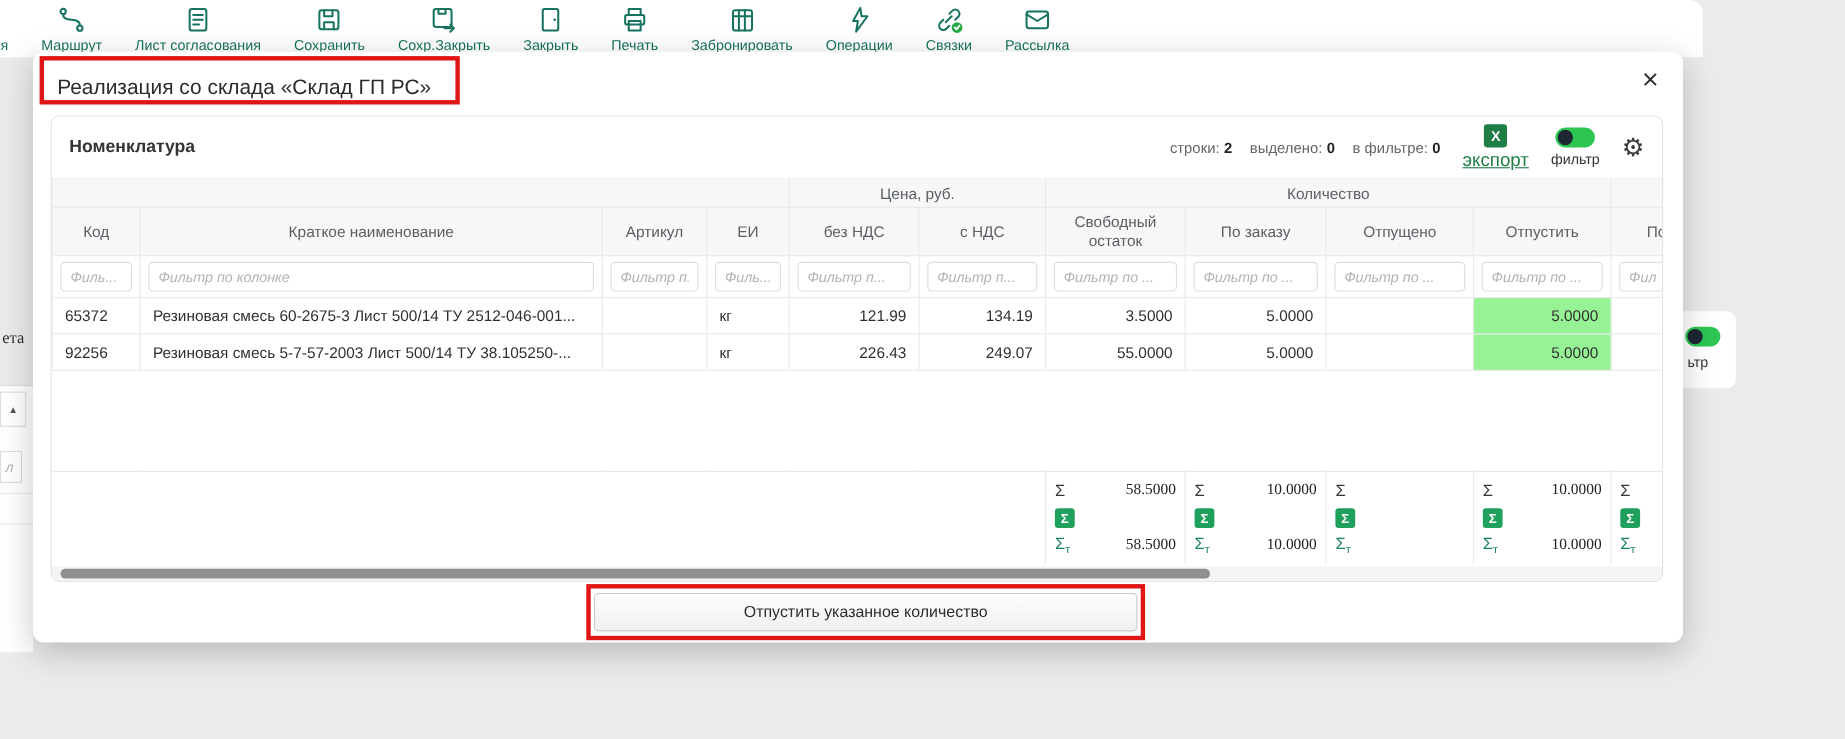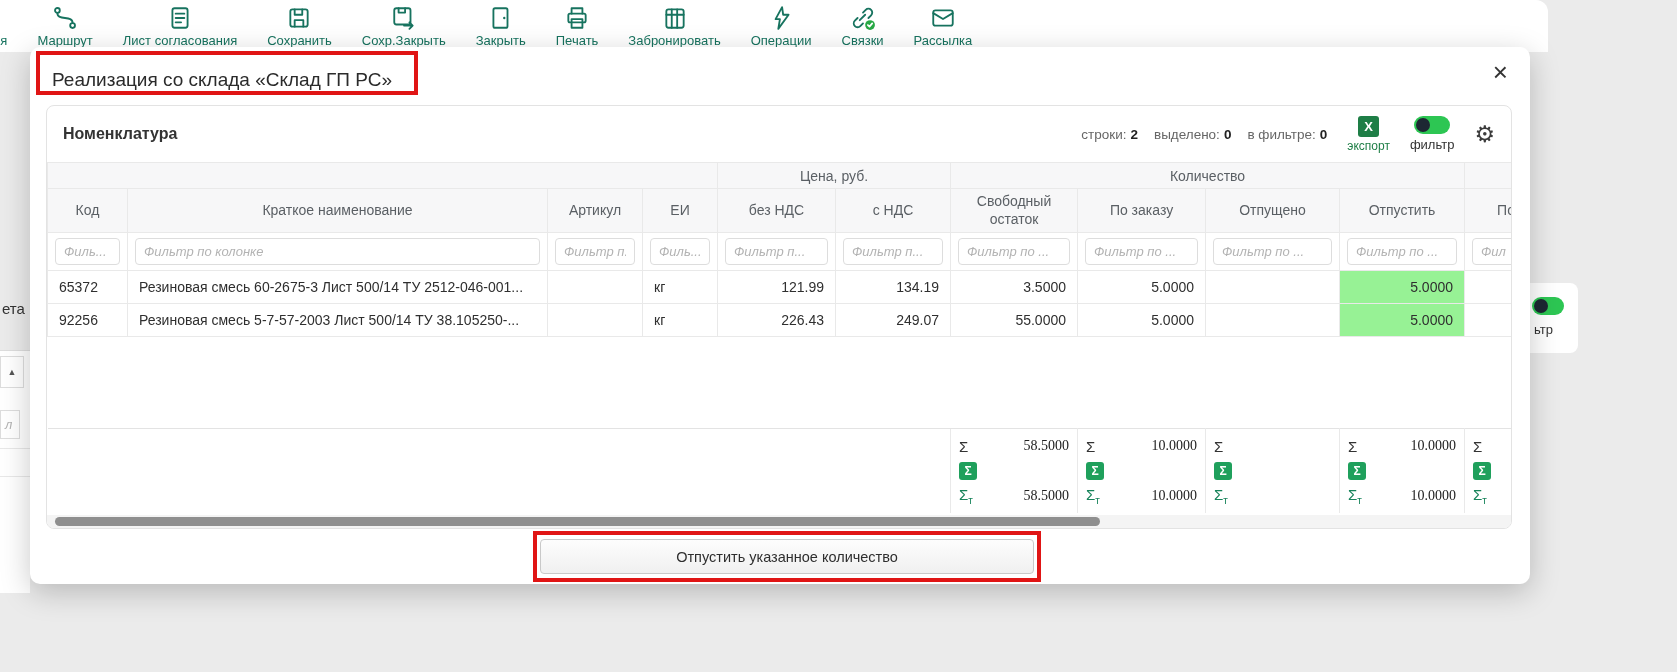--- a/index.html
+++ b/index.html
@@ -11,21 +11,21 @@
     display:flex; align-items:flex-start; padding-top:5px; gap:30px; border-top-right-radius:12px; z-index:2; }
   .tb-item { display:flex; flex-direction:column; align-items:center; gap:2px;
     color:#17735f; font-size:13px; white-space:nowrap; cursor:pointer; }
   .tb-item:first-child { margin-left:-30px; }
   .tb-ico { width:26px; height:26px; stroke:#17735f; fill:none; stroke-width:1.7;
     stroke-linecap:round; stroke-linejoin:round; }
 
   
   .frag-strip { position:absolute; left:0; top:350px; width:30px; height:243px; background:#fff; z-index:1; border-top:1px solid #ddd; }
   .frag-line { position:absolute; left:0; width:30px; height:1px; background:#e8e8e8; z-index:1; }
-  .frag-eta { position:absolute; left:2px; top:300px; font-size:15px; color:#333; z-index:1; }
+  .frag-eta { position:absolute; left:2px; top:300px; font-size:15px; color:#333; z-index:1;font-family:Liberation Serif, serif; }
   .frag-collapse { position:absolute; left:0; top:356px; width:24px; height:32px; background:#fff;
     border:1px solid #ddd; z-index:1; display:flex; align-items:center; justify-content:center;
     font-size:9px; color:#555; cursor:pointer; }
   .frag-input { position:absolute; left:0; top:410px; width:20px; height:29px; background:#fff;
     border:1px solid #ddd; z-index:1; font-style:italic; color:#b3b3b3; font-size:13px;
     display:flex; align-items:center; padding-left:4px; }
   .frag-right-panel { position:absolute; left:1528px; top:283px; width:50px; height:70px; background:#fff; z-index:1; border-radius:0 8px 8px 0; }
   .frag-toggle { position:absolute; left:1532px; top:297px; width:32px; height:18px; border-radius:9px; background:#2dc653; z-index:1; }
   .frag-toggle::before { content:""; position:absolute; left:2px; top:2px; width:14px; height:14px; border-radius:50%; background:#1d2733; }
   .frag-toggle-label { position:absolute; left:1534px; top:322px; font-size:13px; color:#333; z-index:1; }
@@ -43,21 +43,21 @@
   .panel { position:absolute; left:16px; top:58px; width:1466px; height:424px;
     border:1px solid #e3e3e3; border-radius:8px; overflow:hidden; background:#fff; }
   .panel-header { height:56px; display:flex; align-items:center; justify-content:space-between; padding:0 16px; }
   .panel-title { font-size:16px; font-weight:600; color:#333; }
   .panel-right { display:flex; align-items:center; gap:20px; }
   .stats { display:flex; gap:16px; font-size:13.5px; color:#666; }
   .stat b { color:#222; margin-left:4px; }
   .export-block { display:flex; flex-direction:column; align-items:center; gap:2px; cursor:pointer; }
   .excel-ico { width:21px; height:21px; background:#1e7e46; border-radius:3px; color:#fff;
     font-weight:bold; font-size:13px; display:flex; align-items:center; justify-content:center; }
-  .export-label { font-size:12px; color:#1e7e46; }
+  .export-label { font-size:17px; color:#1e7e46;text-decoration:underline; }
   .toggle-block { display:flex; flex-direction:column; align-items:center; gap:3px; }
   .toggle { position:relative; width:36px; height:18px; border-radius:9px; background:#2dc653; cursor:pointer; }
   .toggle::before { content:""; position:absolute; left:2px; top:2px; width:14px; height:14px; border-radius:50%; background:#1d2733; }
   .toggle-label { font-size:13px; color:#333; }
   .gear { font-size:23px; color:#3c3c3c; cursor:pointer; line-height:1; }
 
   
   .table-wrap { height:355px; overflow:hidden; }
   table.grid { width:1500px; table-layout:fixed; border-collapse:collapse; font-size:14px; }
   .grid th, .grid td { border:1px solid #e9e9e9; }

